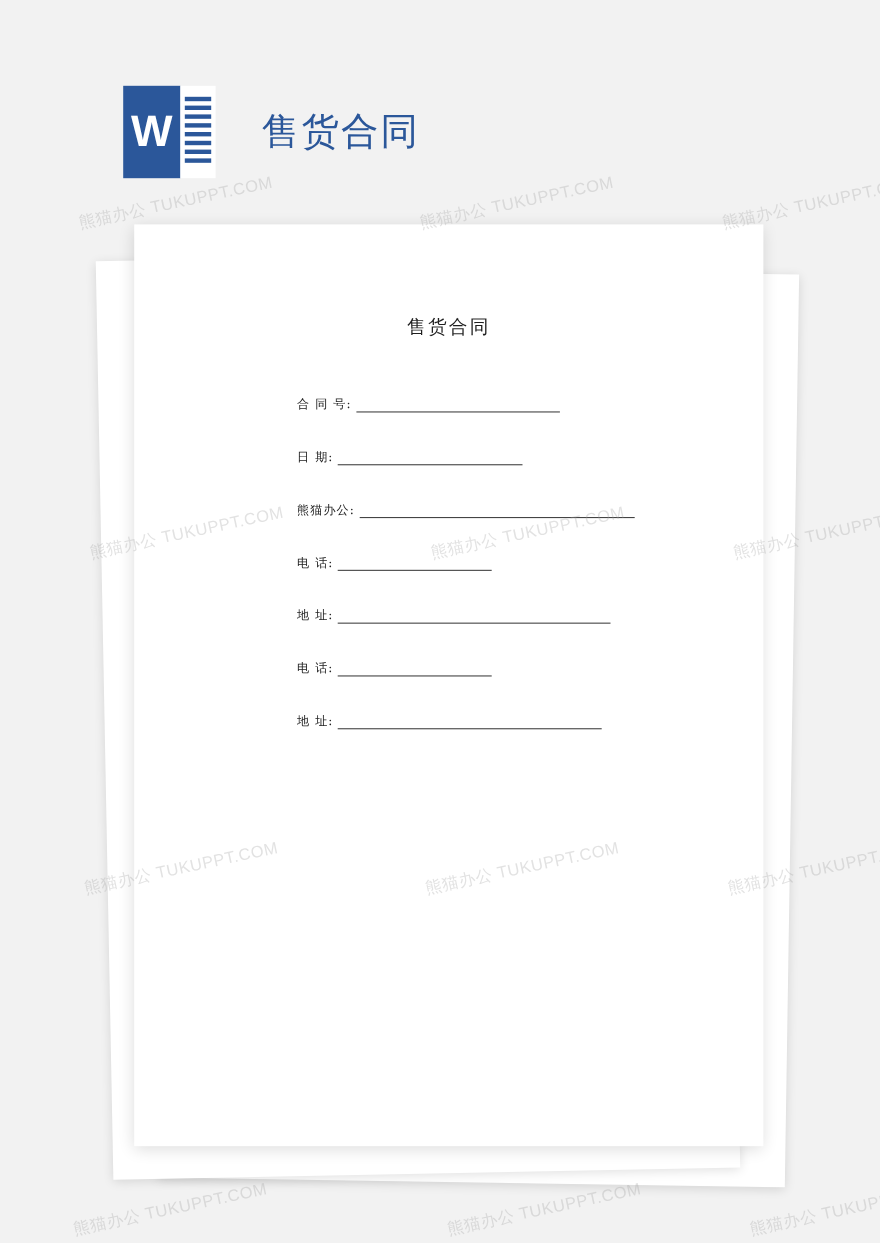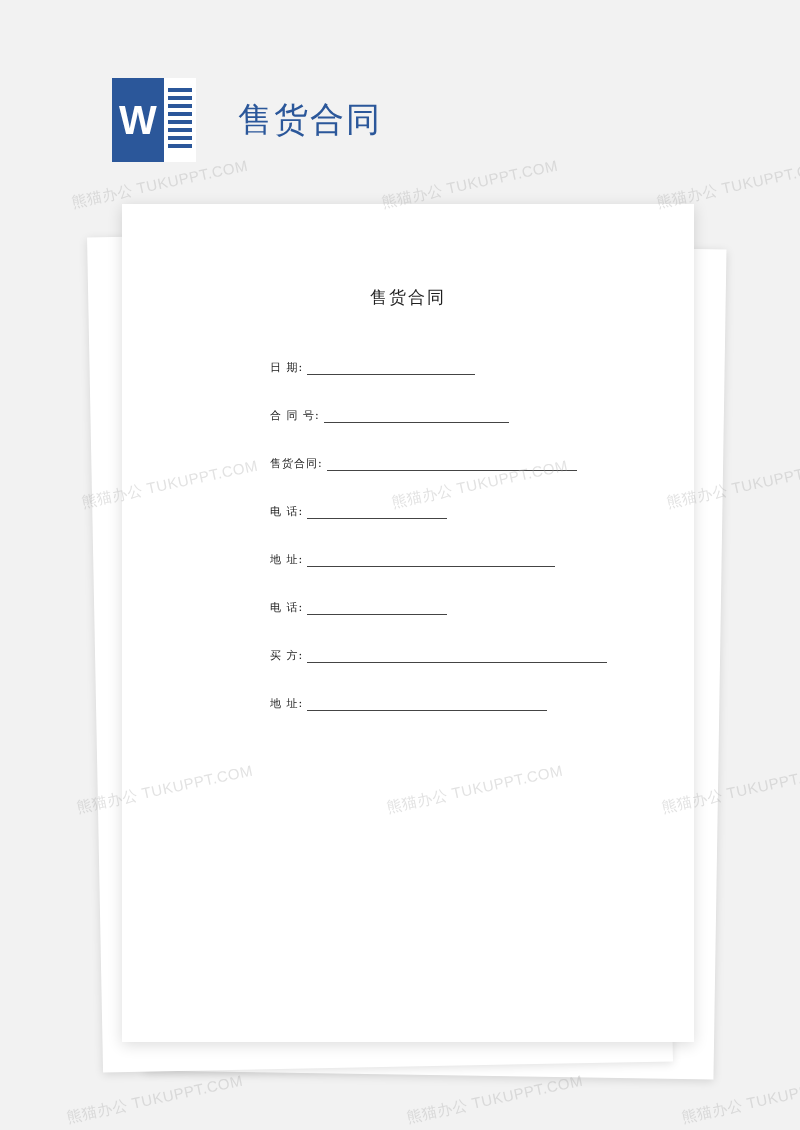--- a/index.html
+++ b/index.html
@@ -176,46 +176,42 @@
 
 <div class="stack">
   <div class="sheet sheet-back2"></div>
   <div class="sheet sheet-back1"></div>
 
   <div class="sheet sheet-front">
     <div class="page-content">
       <div class="page-title">售货合同</div>
       <div class="fields">
           <div class="field-row">
+            <span class="field-label">合 同 号:</span>
+            <span class="field-line" style="width: 185px;"></span>
+          </div>
+          <div class="field-row">
             <span class="field-label">日 期:</span>
             <span class="field-line" style="width: 168px;"></span>
           </div>
           <div class="field-row">
-            <span class="field-label">合 同 号:</span>
-            <span class="field-line" style="width: 185px;"></span>
-          </div>
-          <div class="field-row">
-            <span class="field-label">售货合同:</span>
+            <span class="field-label">熊猫办公:</span>
             <span class="field-line" style="width: 250px;"></span>
           </div>
           <div class="field-row">
             <span class="field-label">电 话:</span>
             <span class="field-line" style="width: 140px;"></span>
           </div>
           <div class="field-row">
             <span class="field-label">地 址:</span>
             <span class="field-line" style="width: 248px;"></span>
           </div>
           <div class="field-row">
             <span class="field-label">电 话:</span>
             <span class="field-line" style="width: 140px;"></span>
-          </div>
-          <div class="field-row">
-            <span class="field-label">买 方:</span>
-            <span class="field-line" style="width: 300px;"></span>
           </div>
           <div class="field-row">
             <span class="field-label">地 址:</span>
             <span class="field-line" style="width: 240px;"></span>
           </div>
         </div>
     </div>
   </div>
 </div>
 

